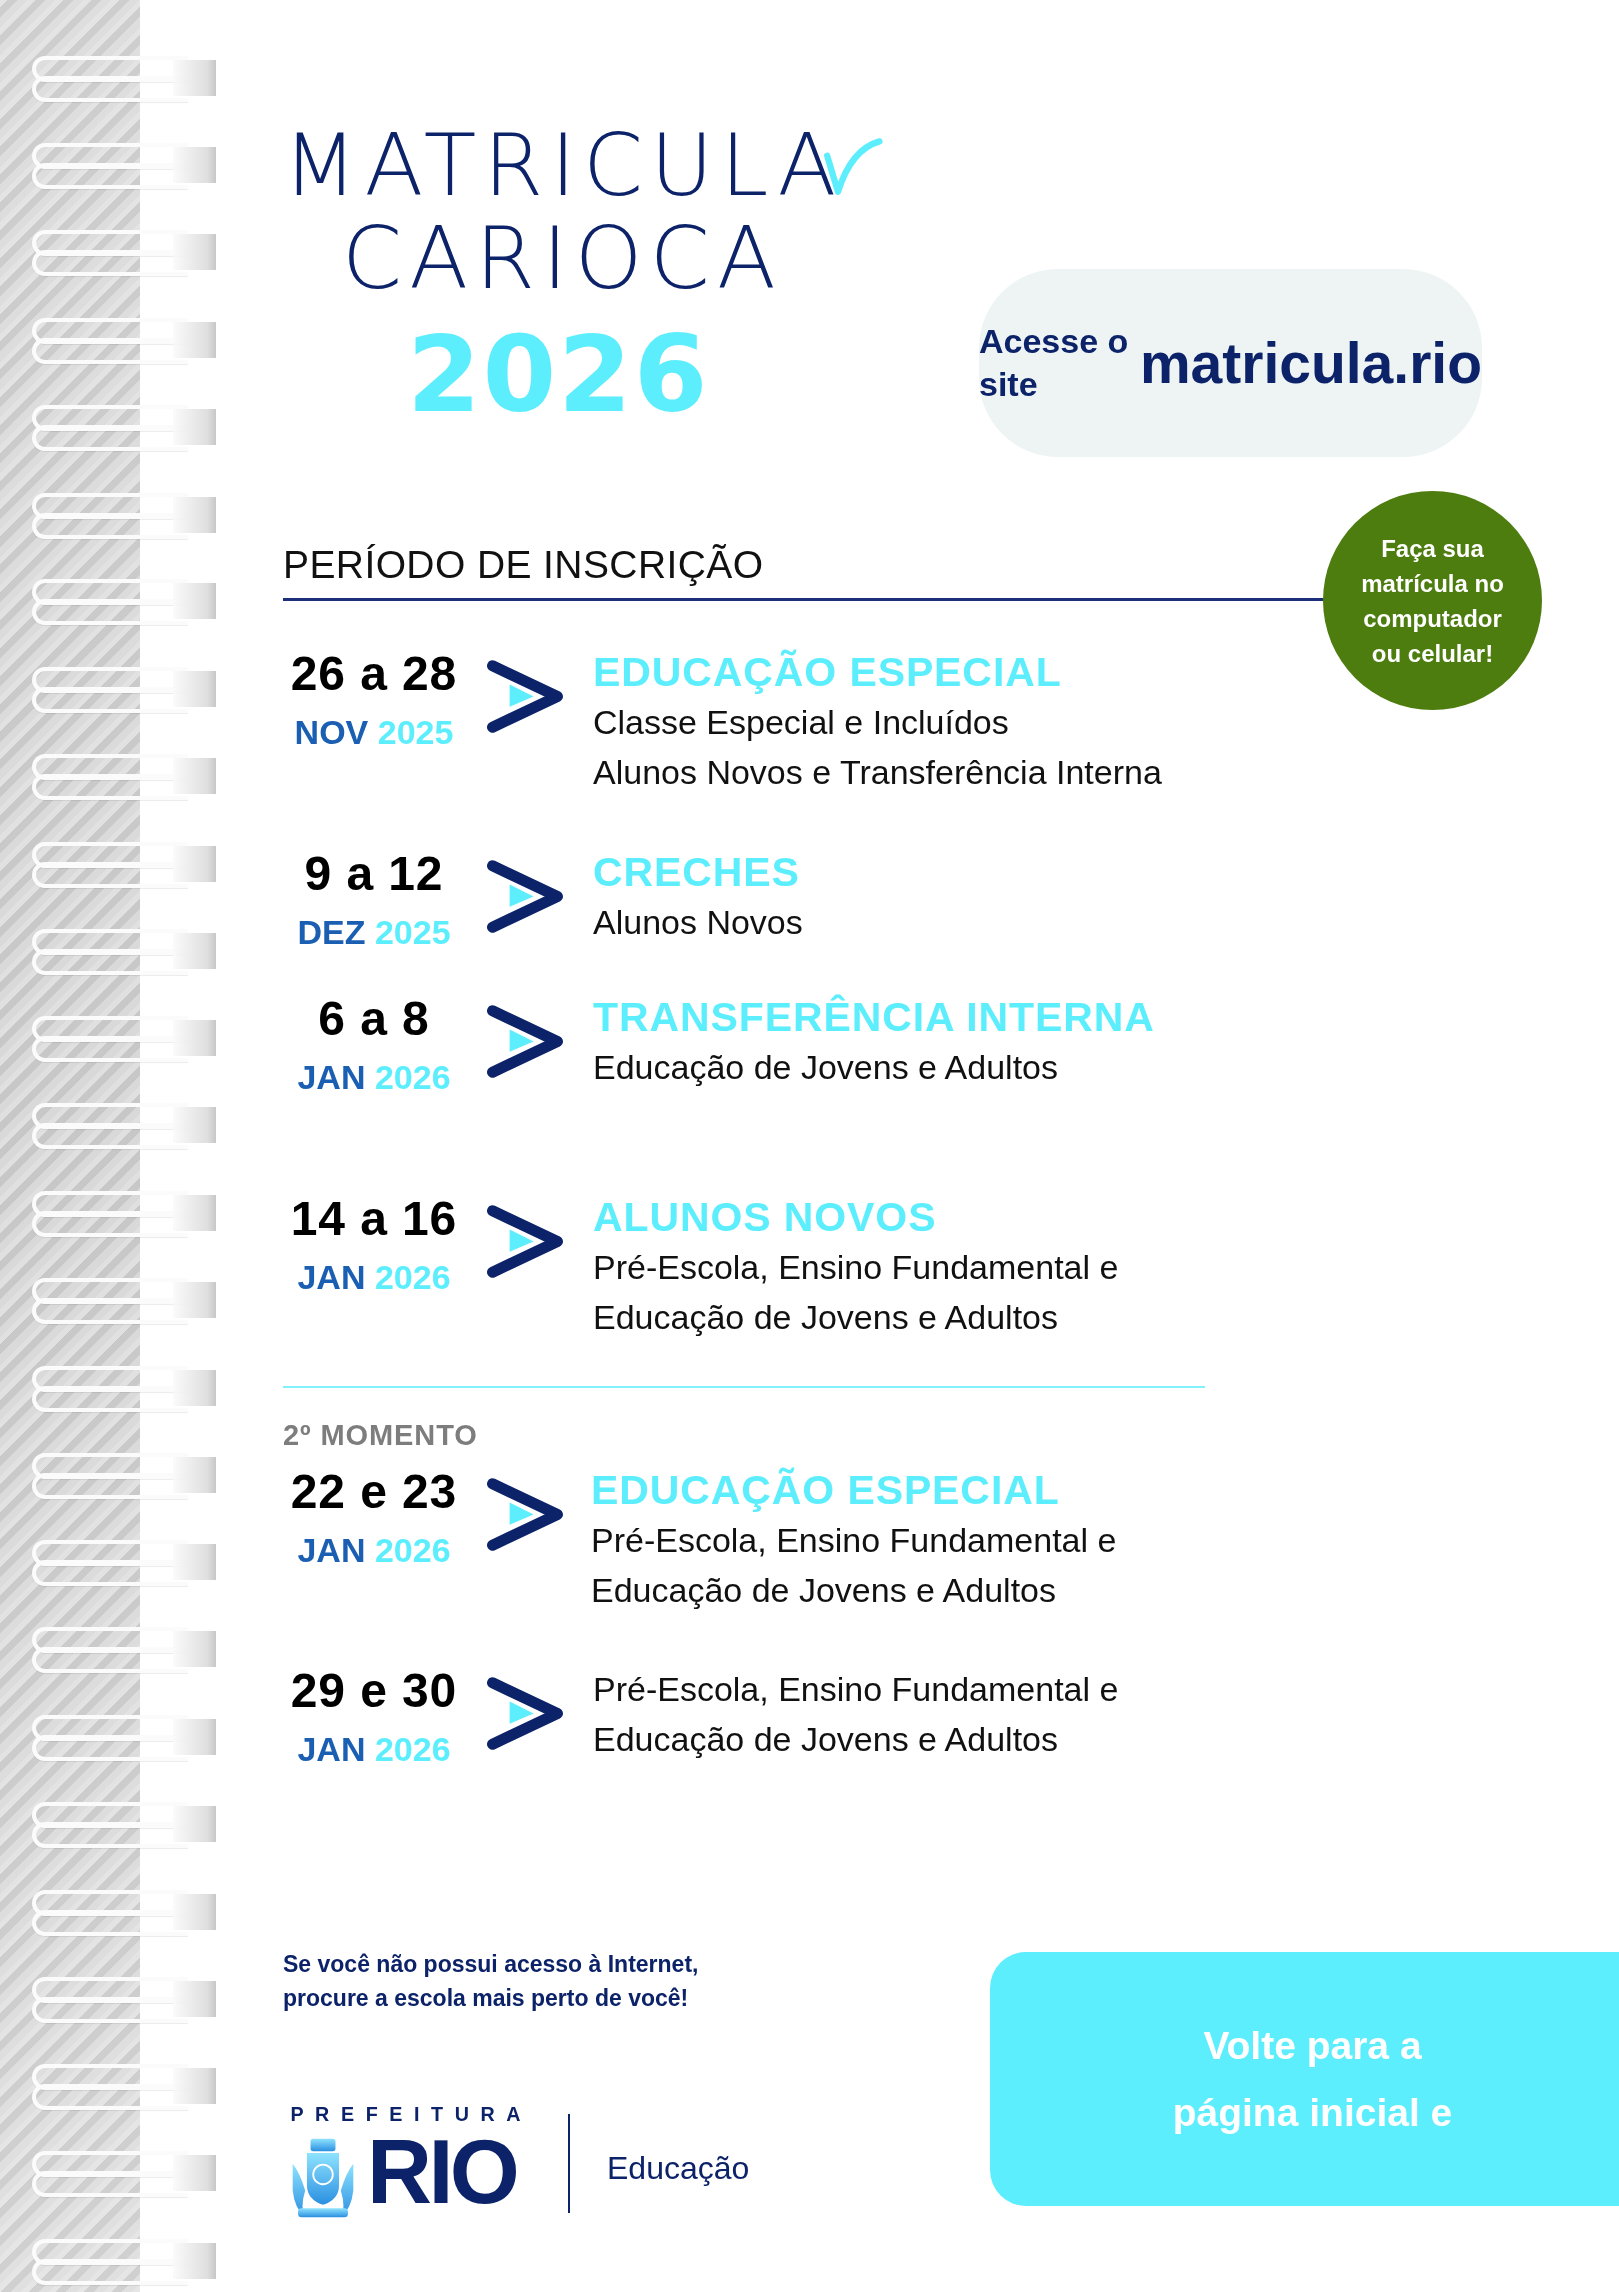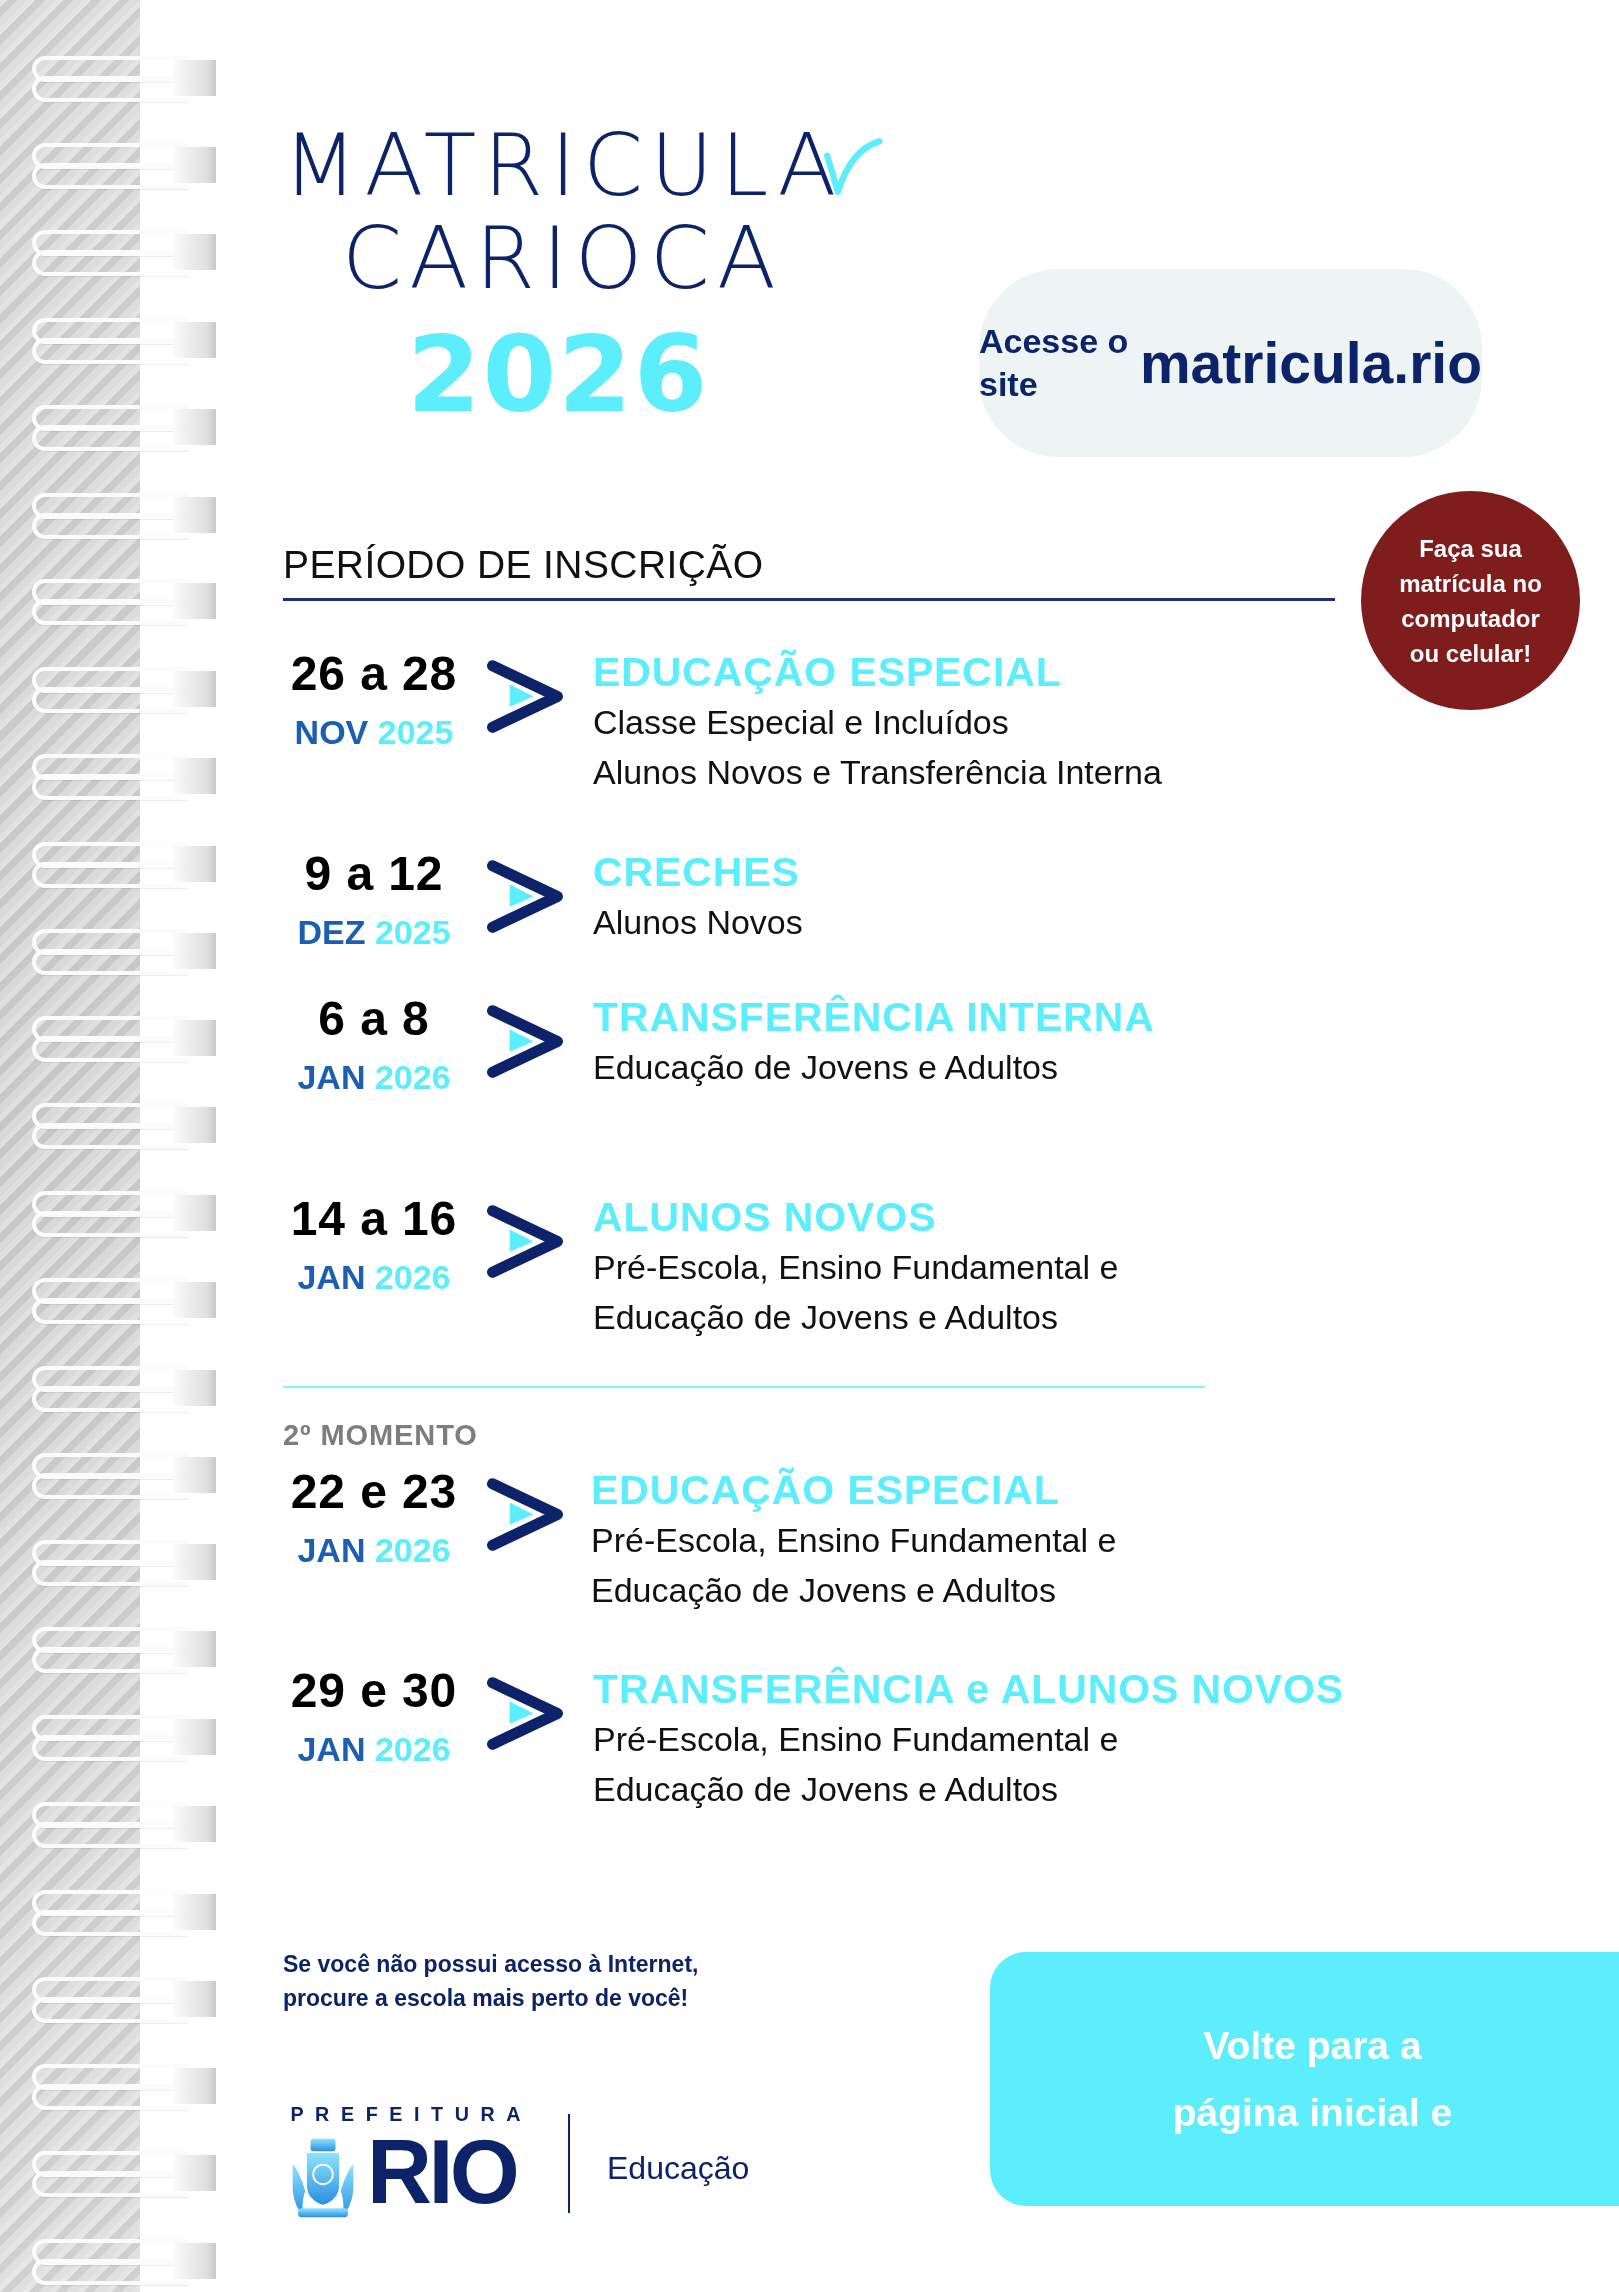--- a/index.html
+++ b/index.html
@@ -65,22 +65,22 @@
     position: absolute; left: 283px; top: 543px;
     font-size: 39px; color: #111; letter-spacing: 0.4px;
   }
   .section-rule {
     position: absolute; left: 283px; top: 598px; width: 1052px; height: 2.7px;
     background: #1c2f7a;
   }
 
   
   .badge {
-    position: absolute; left: 1361px; top: 491px; width: 219px; height: 219px;
-    border-radius: 50%; background: #7f1d1d; color: #fff;
+    position: absolute; left: 1323px; top: 491px; width: 219px; height: 219px;
+    border-radius: 50%; background: #4d7c0f; color: #fff;
     display: flex; align-items: center; justify-content: center; text-align: center;
     font-size: 24px; font-weight: 700; line-height: 35px;
   }
 
   
   .row { position: absolute; left: 269px; width: 1164px; height: 152px; }
   .date-block { position: absolute; left: 0; width: 210px; text-align: center; }
   .date-days { font-size: 48px; font-weight: 700; color: #000; line-height: 54px; letter-spacing: 0.9px; }
   .date-month { margin-top: 12px; font-size: 34px; font-weight: 700; line-height: 39px; }
   .date-month .m { color: #1b5fb3; }
@@ -378,21 +378,20 @@
 
 <div class="row" style="top:1664px">
   <div class="date-block">
     <div class="date-days">29 e 30</div>
     <div class="date-month"><span class="m">JAN</span> <span class="y">2026</span></div>
   </div>
   <svg class="chev" viewBox="0 0 100 116">
       <use href="#chev-g"></use>
     </svg>
   <div class="info">
-    <div class="title">TRANSFERÊNCIA e ALUNOS NOVOS</div>
     <div class="line">Pré-Escola, Ensino Fundamental e</div>
     <div class="line">Educação de Jovens e Adultos</div>
   </div>
 </div>
 
 <div class="no-internet">
   <div>Se você não possui acesso à Internet,</div>
   <div>procure a escola mais perto de você!</div>
 </div>
 

